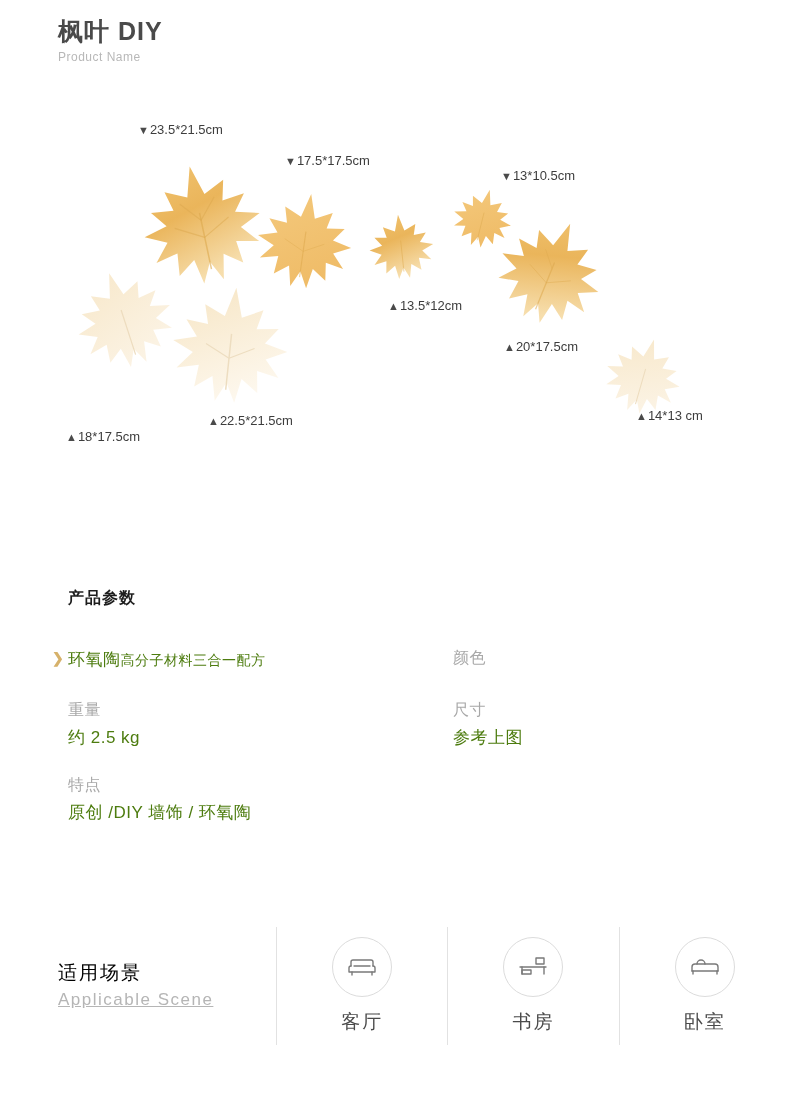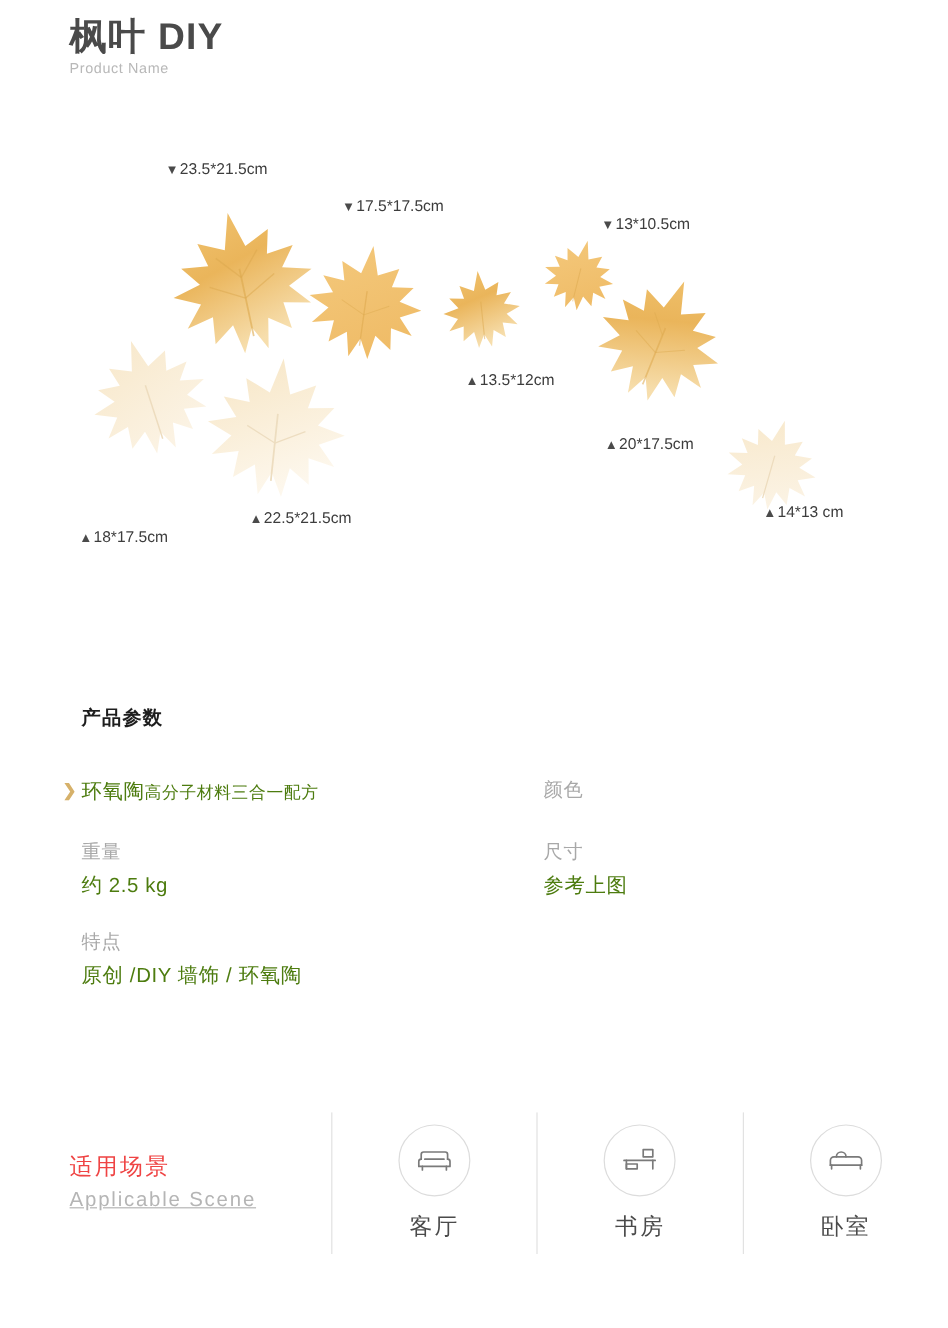--- a/index.html
+++ b/index.html
@@ -16,38 +16,38 @@
     overflow: hidden;
   }
 
   
   .header {
     position: absolute;
     left: 58px;
     top: 14px;
   }
   .header .title {
-    font-size: 31px;
+    font-size: 25px;
     font-weight: 600;
     color: #4a4a4a;
     letter-spacing: 1px;
     line-height: 34px;
   }
   .header .subtitle {
     font-size: 12px;
     color: #b8b8b8;
     letter-spacing: 0.5px;
     margin-top: 2px;
   }
 
   
   .hero {
     position: absolute;
     left: 0;
-    top: 100px;
+    top: 89px;
     width: 672px;
     height: 400px;
   }
 
   .dim {
     position: absolute;
     font-size: 13px;
     color: #3d3d3d;
     white-space: nowrap;
     font-family: "Liberation Sans", sans-serif;
@@ -117,21 +117,21 @@
     display: flex;
     align-items: center;
   }
   .scene-label {
     width: 276px;
     padding-left: 58px;
     box-sizing: border-box;
   }
   .scene-label .cn {
     font-size: 19px;
-    color: #ef4444;
+    color: #000000;
     letter-spacing: 2px;
     line-height: 28px;
   }
   .scene-label .en {
     font-size: 17px;
     color: #b5b5b5;
     letter-spacing: 1.5px;
     line-height: 26px;
     text-decoration: underline;
   }
@@ -253,21 +253,21 @@
   </div>
   <div class="dim" style="left:285px; top:64px;">
     <span class="mark">▼</span><span>17.5*17.5cm</span>
   </div>
   <div class="dim" style="left:501px; top:79px;">
     <span class="mark">▼</span><span>13*10.5cm</span>
   </div>
   <div class="dim" style="left:388px; top:209px;">
     <span class="mark">▲</span><span>13.5*12cm</span>
   </div>
-  <div class="dim" style="left:504px; top:250px;margin-top:12px;">
+  <div class="dim" style="left:504px; top:250px;">
     <span class="mark">▲</span><span>20*17.5cm</span>
   </div>
   <div class="dim" style="left:208px; top:324px;">
     <span class="mark">▲</span><span>22.5*21.5cm</span>
   </div>
   <div class="dim" style="left:66px; top:340px;">
     <span class="mark">▲</span><span>18*17.5cm</span>
   </div>
   <div class="dim" style="left:636px; top:319px;">
     <span class="mark">▲</span><span>14*13 cm</span>

